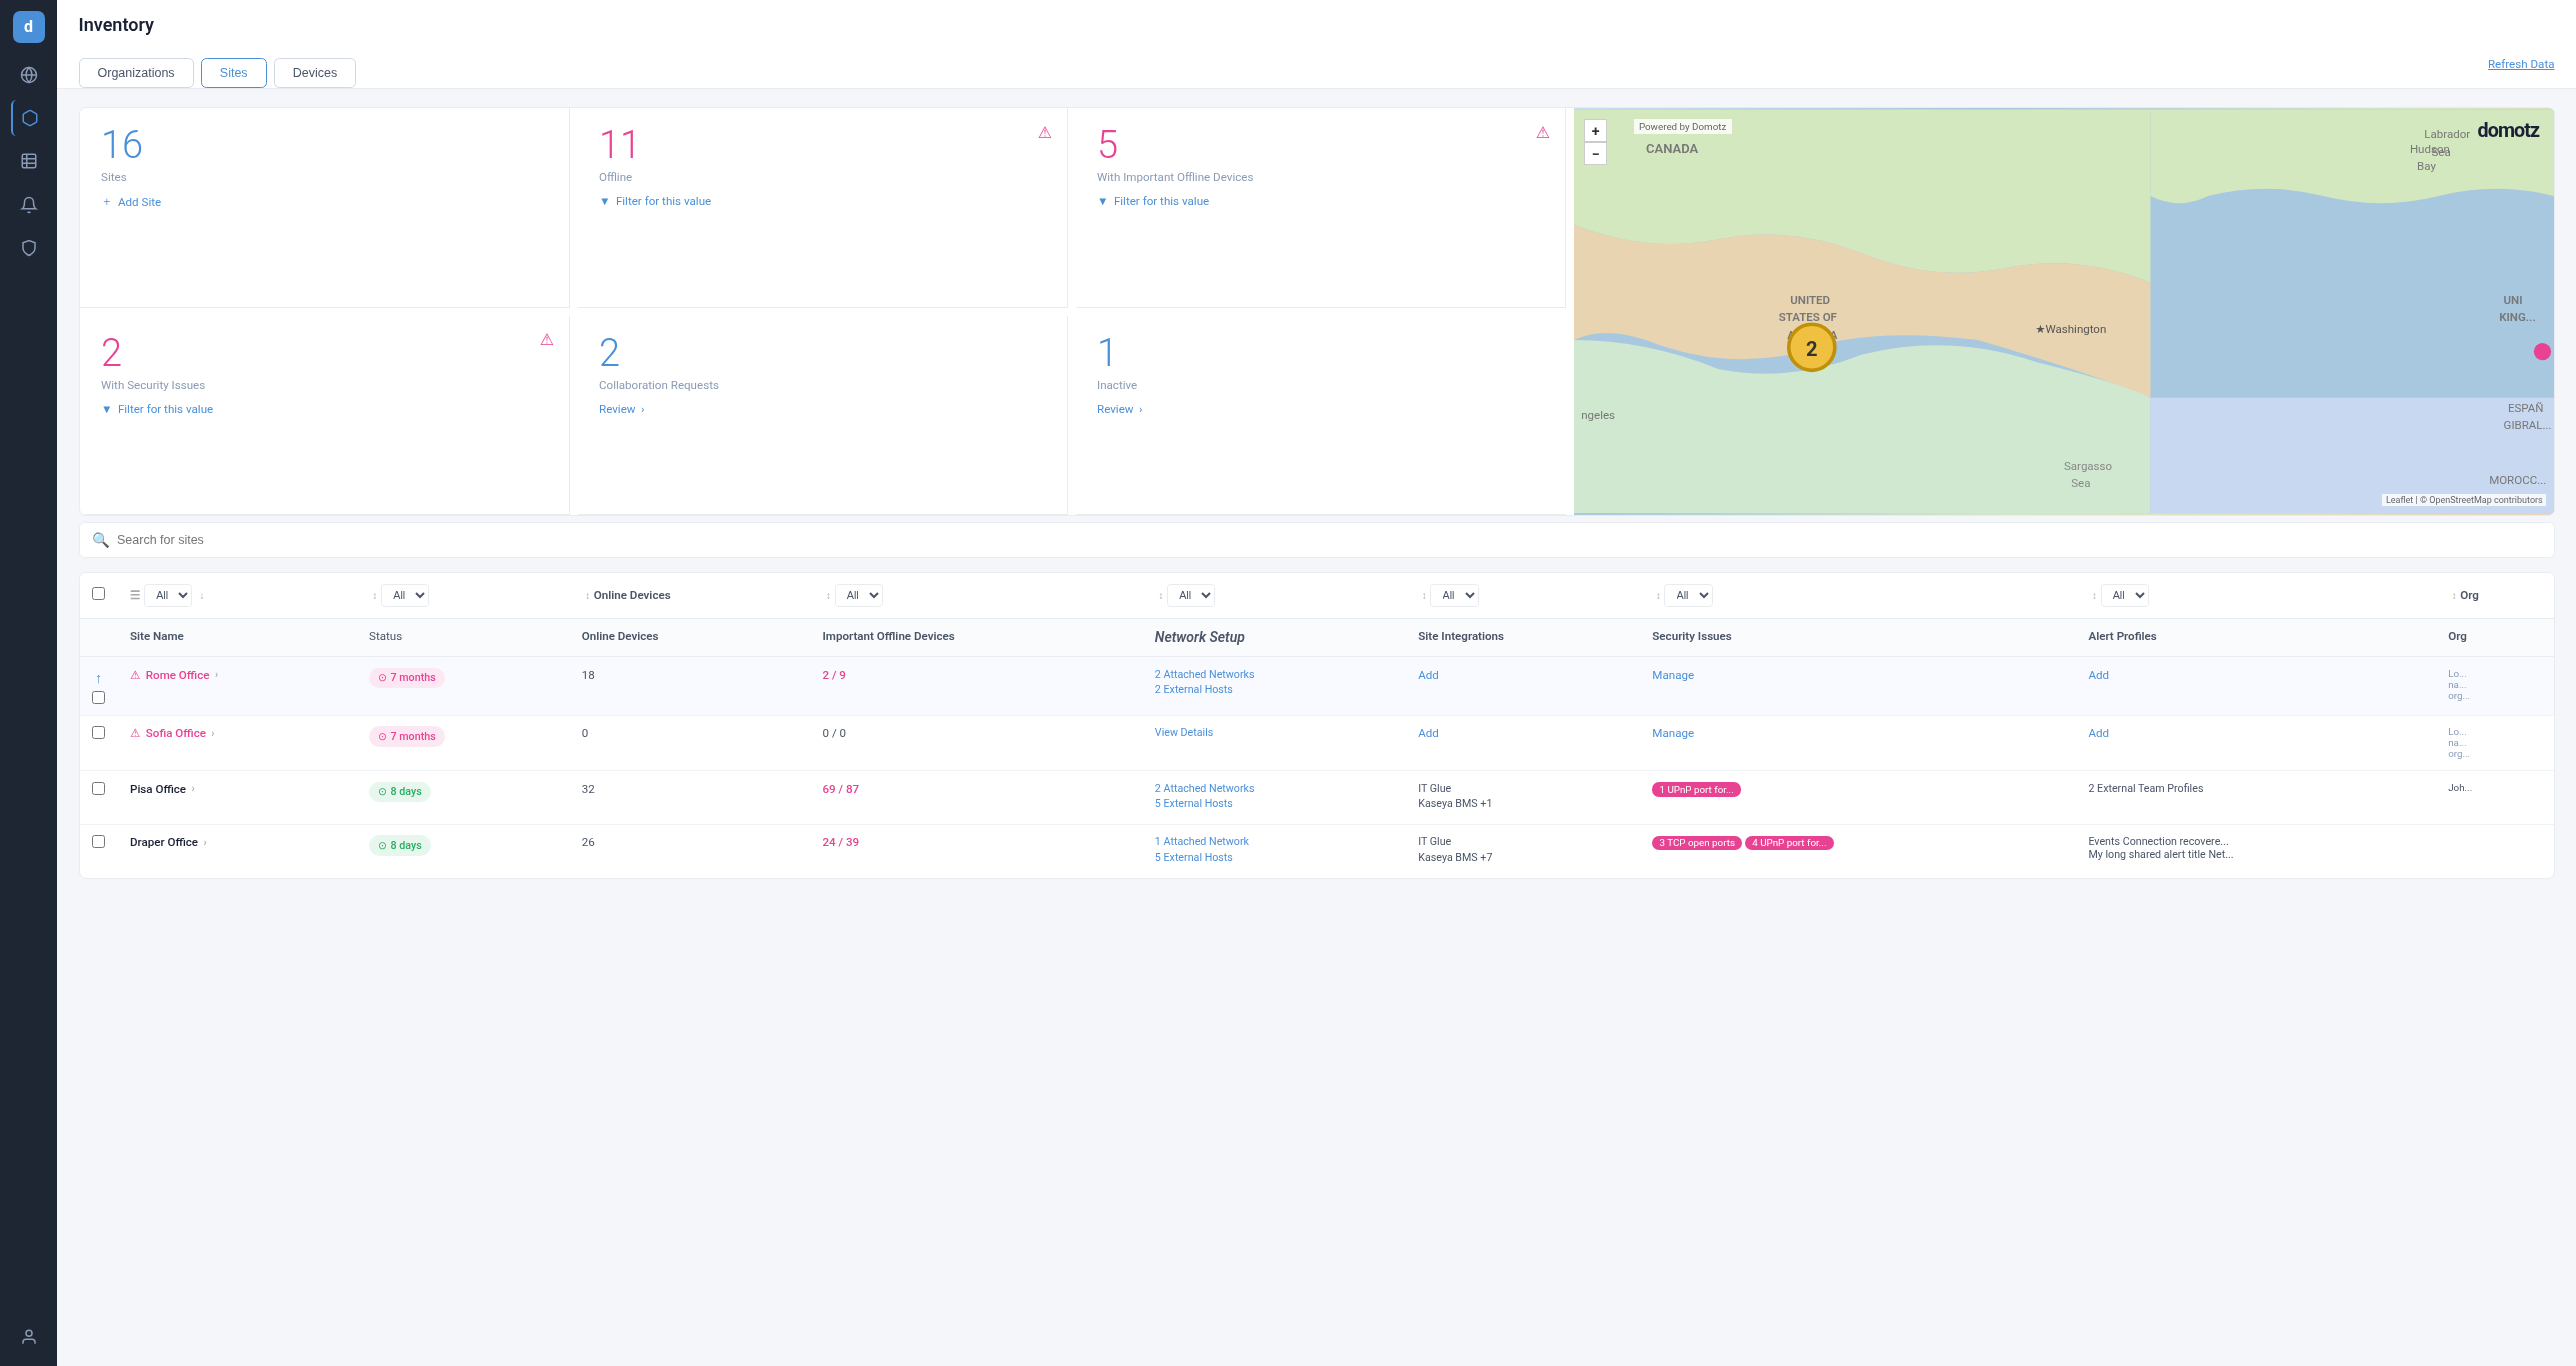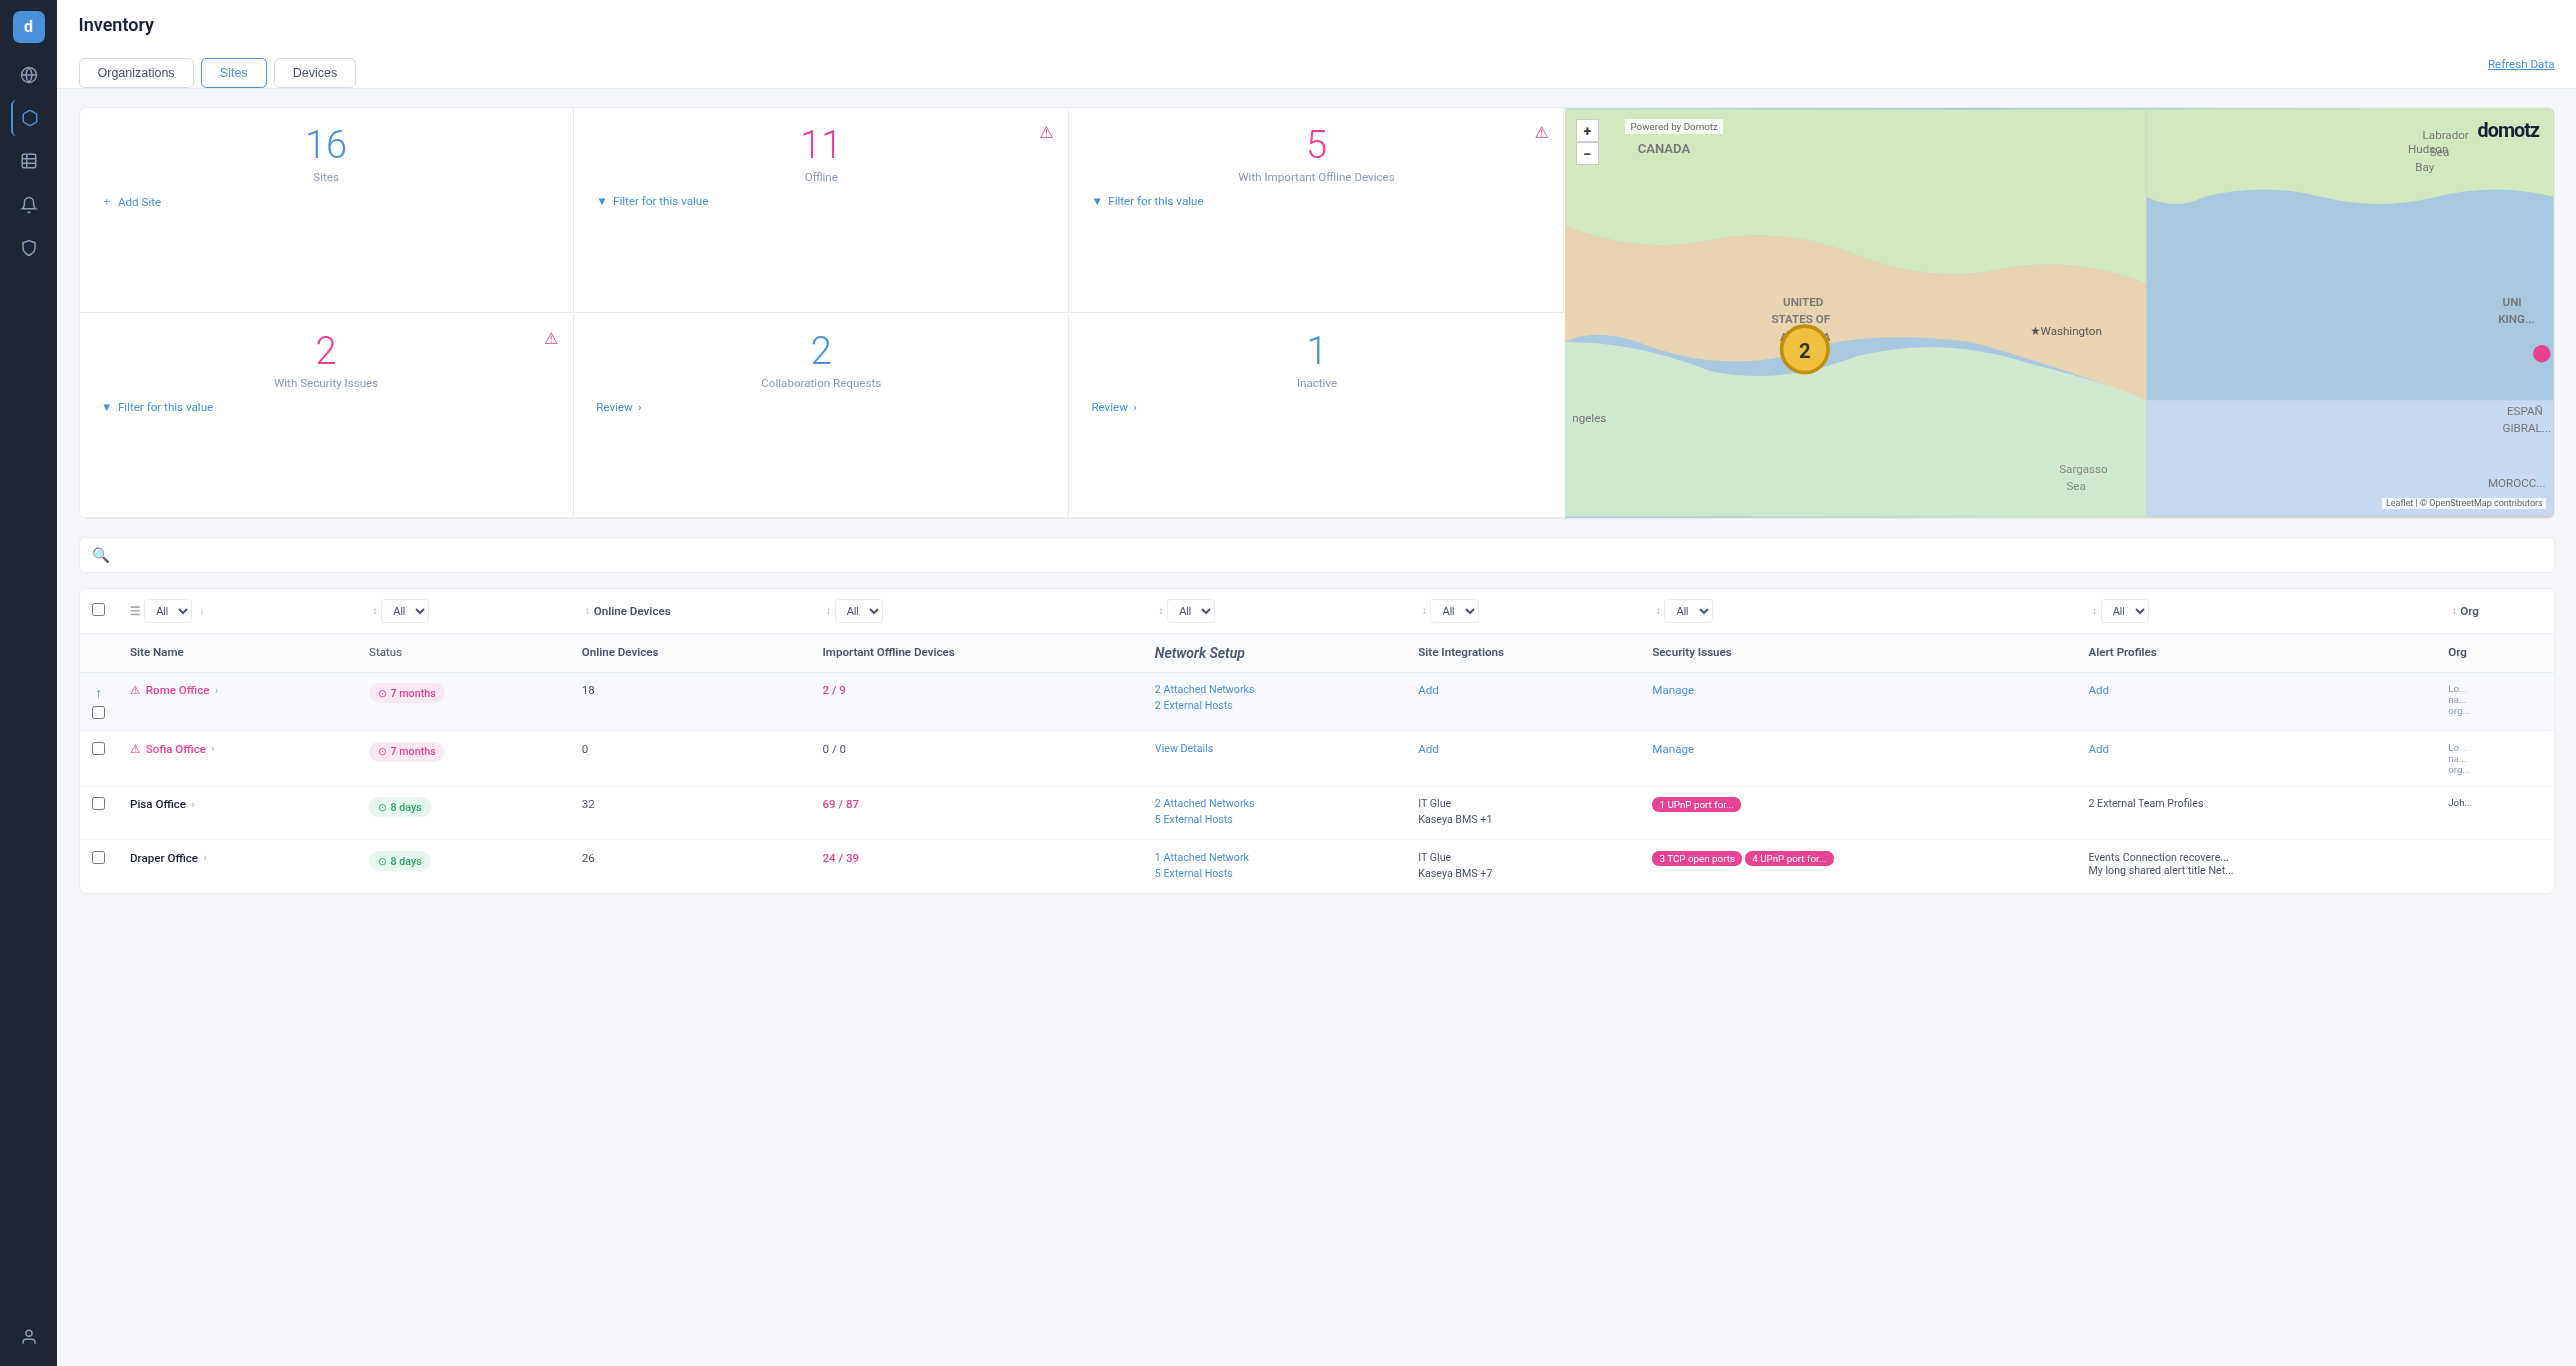--- a/index.html
+++ b/index.html
@@ -91,27 +91,26 @@
       flex: 1;
       overflow-y: auto;
       padding: 18px 21.5px;
     }
 
     
     .stats-grid {
       display: grid;
       grid-template-columns: 1fr 1fr 1fr 2fr;
       grid-template-rows: auto auto;
-      gap: 1px;
+      gap: 8px;
       background: white;
       border: 0.9px solid #e8ecf0;
       border-radius: 7.2px;
       overflow: hidden;
-      margin-bottom: 18px;
-      text-align: center;
+      margin-bottom: 6px;
     }
     .stat-card {
       padding: 18px 21.5px;
       border-right: 0.9px solid #e8ecf0;
       border-bottom: 0.9px solid #e8ecf0;
       position: relative;
     }
     .stat-card:last-child { border-right: none; }
     .stat-number {
       font-size: 38px;
@@ -506,20 +505,21 @@
         <div class="stat-label">Inactive</div>
         <div class="stat-action">
           <span>Review</span>
           <span>›</span>
         </div>
       </div>
     </div>
 
     <div class="search-bar">
       <span class="search-icon">🔍</span>
+      <input type="text" placeholder="Search for sites" style="">
     </div>
 
     <div class="table-container">
       <table>
         <thead>
           <tr>
             <th class="checkbox-col">
               <input type="checkbox" style="">
             </th>
             <th>

